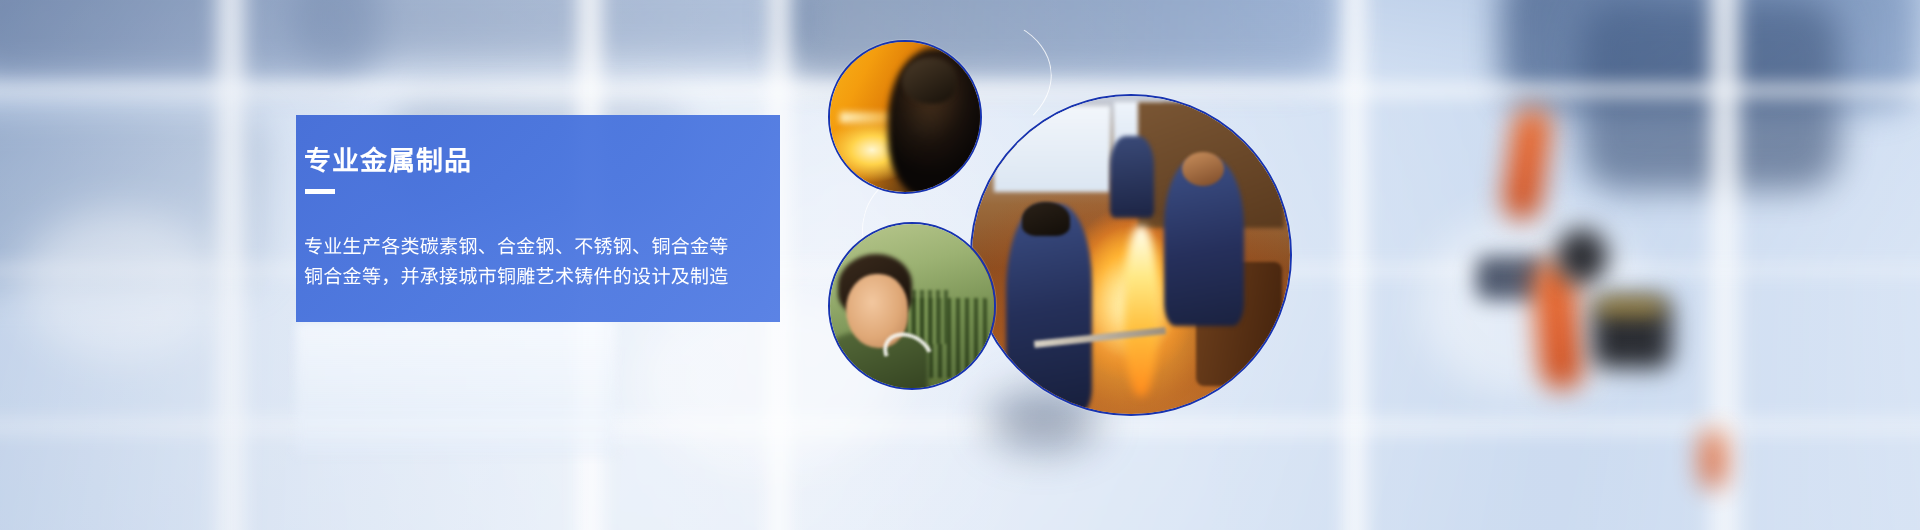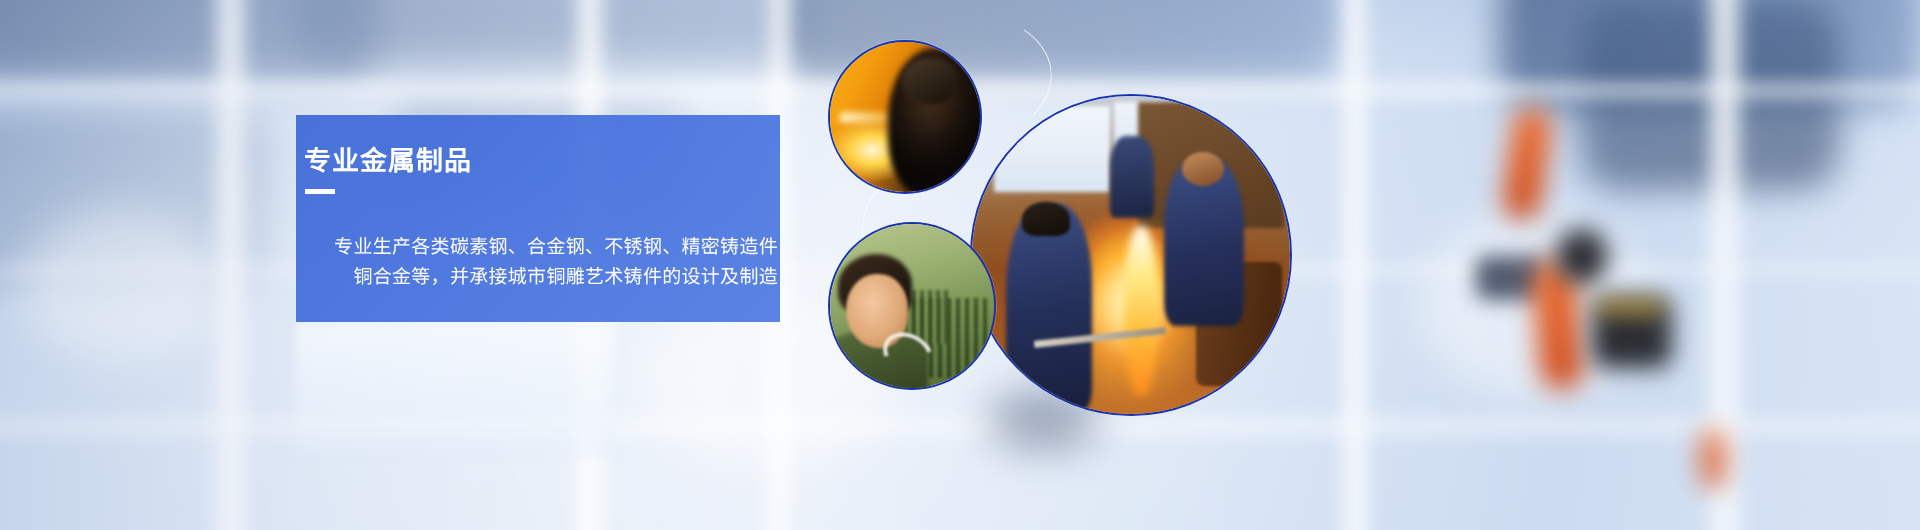--- a/index.html
+++ b/index.html
@@ -60,21 +60,20 @@
       radial-gradient(circle at 18% 48%, rgba(255,255,255,0.30) 0%, rgba(255,255,255,0) 58%),
       linear-gradient(90deg, rgba(130,160,205,0.26) 0%, rgba(255,255,255,0.06) 30%, rgba(255,255,255,0.0) 62%, rgba(170,195,228,0.16) 100%);
   }
 
   
   .panel {
     position:absolute;
     left:296px; top:115px; width:484px; height:207px;
     background:linear-gradient(135deg, rgba(62,104,214,0.93) 0%, rgba(67,112,221,0.92) 45%, rgba(74,118,226,0.90) 100%);
     z-index:6;
-    text-align:right;
   }
   .panel-title {
     position:absolute; left:8px; top:24px;
     color:#ffffff; font-size:27px; font-weight:bold; letter-spacing:1px;
     white-space:nowrap;
   }
   .panel-rule {
     position:absolute; left:9px; top:74px;
     width:30px; height:5px; background:#ffffff;
   }
@@ -326,18 +325,18 @@
       <div class="hair"></div>
       <div class="face"></div>
       <div class="tool"></div>
     </div>
   </div>
 
   <div class="panel">
     <div class="panel-title">专业金属制品</div>
     <div class="panel-rule"></div>
     <div class="panel-body">
-      <span class="line">专业生产各类碳素钢、合金钢、不锈钢、精密铸造件</span>
+      <span class="line">专业生产各类碳素钢、合金钢、不锈钢、铜合金等</span>
       <span class="line">铜合金等，并承接城市铜雕艺术铸件的设计及制造</span>
     </div>
   </div>
 
 </div>
 
 </body></html>

